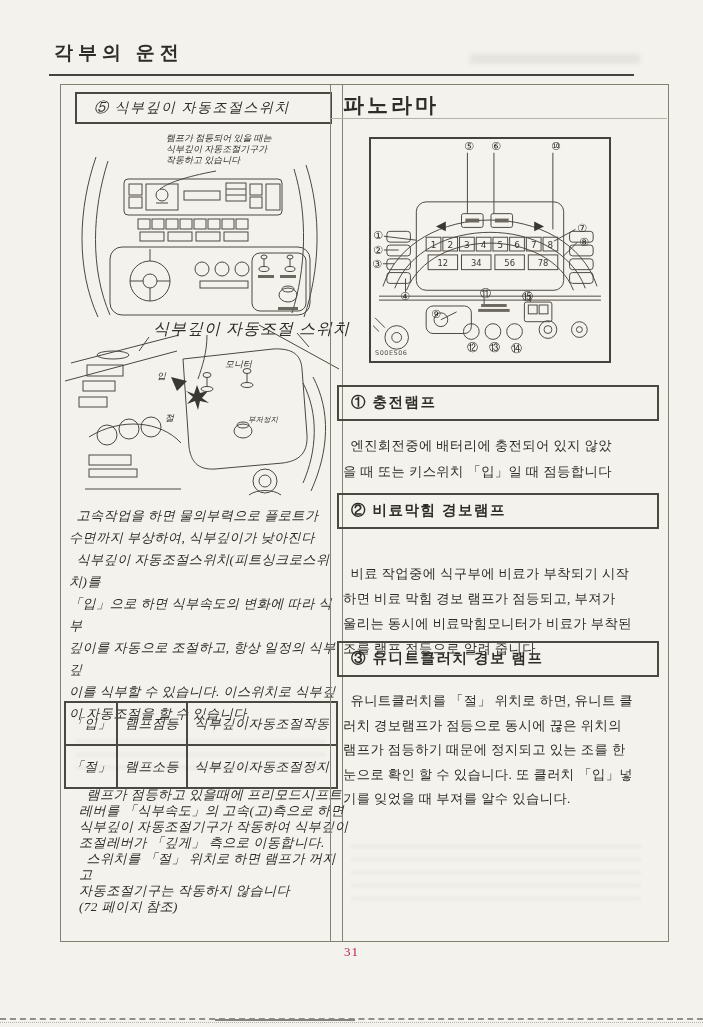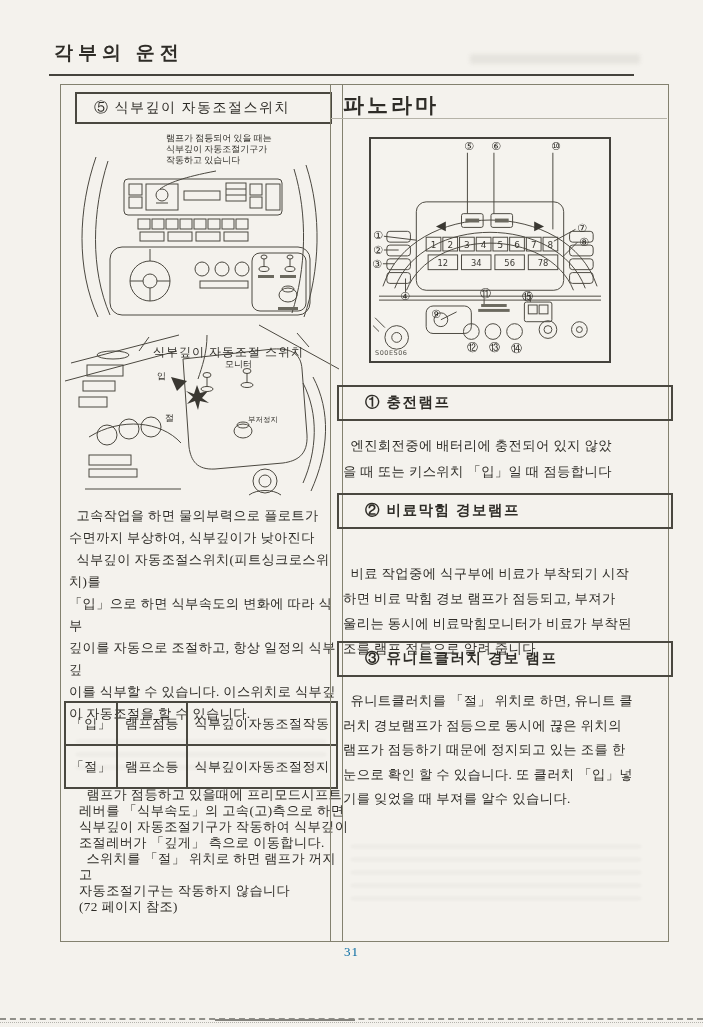--- a/index.html
+++ b/index.html
@@ -8,57 +8,57 @@
     background:#f4f2ed;
     font-family:"Liberation Serif","DejaVu Serif",serif;
     color:#2e2c27;
   }
   .abs{position:absolute;}
   
   .page-title{left:54px;top:40px;font-size:19px;font-weight:bold;letter-spacing:5px;}
   .header-rule{left:49px;top:74px;width:585px;height:2px;background:#45433d;}
   
   .col{border:1px solid #83816f;}
-  .col-left{left:60px;top:84px;width:281px;height:856px;}
+  .col-left{left:60px;top:84px;width:281px;height:856px;font-style:italic;}
   .col-right{left:330px;top:84px;width:337px;height:856px;}
   
   .title-box{left:14px;top:7px;width:236px;height:28px;border:2px solid #4a4840;
     font-size:14px;line-height:28px;padding-left:17px;letter-spacing:1.5px;}
   .diagram{left:0;top:0;}
   .dia-svg{position:absolute;left:0;top:0;}
   svg path,svg rect,svg circle,svg ellipse,svg line{stroke:#4b4840;fill:none;stroke-width:1;}
   svg .fillbar{fill:#6b695f;stroke:none;}
   svg .dark{fill:#3a3832;stroke:none;}
   svg text{fill:#3a3832;stroke:none;font-family:"DejaVu Sans",sans-serif;}
   .callout{font-size:9px;line-height:11px;white-space:pre-wrap;letter-spacing:0;}
   .dia-label{font-size:9px;line-height:10px;white-space:nowrap;}
-  .pointer-label{font-size:12px;letter-spacing:1px;white-space:nowrap;margin-top:25px;}
+  .pointer-label{font-size:16px;letter-spacing:1px;white-space:nowrap;}
   .para{white-space:pre-wrap;font-size:13.2px;letter-spacing:0.4px;}
   .p1{left:8px;top:420px;width:268px;line-height:22px;}
   .p2{left:18px;top:702px;width:270px;line-height:16px;}
   table.dtable{position:absolute;left:3px;top:616px;width:274px;border-collapse:collapse;}
   table.dtable td{border:2px solid #4a4840;font-size:13px;text-align:center;height:39px;letter-spacing:0.5px;}
   td.c1{width:48px;} td.c2{width:66px;}
   
   .col-title{left:12px;top:6px;font-size:21px;font-weight:bold;letter-spacing:3px;
     font-family:"Liberation Sans",sans-serif;}
   .col-title-rule{left:0px;top:33px;width:336px;height:1px;background:#b5b3a8;}
   .pan-box{left:38px;top:52px;width:238px;height:222px;border:2px solid #44423c;background:#f5f3ee;}
   .co{position:absolute;font-size:11px;line-height:11px;font-family:"DejaVu Sans",sans-serif;color:#2e2c27;}
   .pan-code{position:absolute;left:4px;bottom:4px;font-size:6.5px;letter-spacing:0.5px;color:#55534b;font-family:"DejaVu Sans",sans-serif;}
   .sec-head{left:6px;width:306px;height:32px;border:2px solid #4a4840;
     font-family:"Liberation Sans",sans-serif;font-weight:bold;font-size:14.5px;
-    line-height:31px;padding-left:26px;letter-spacing:1.5px;}
+    line-height:31px;padding-left:12px;letter-spacing:1.5px;}
   .sec-body{white-space:pre-wrap;font-size:13.3px;letter-spacing:0.4px;left:12px;width:316px;}
   .sb1{top:348px;line-height:26px;}
   .sb2{top:476px;line-height:25px;}
   .sb3{top:604px;line-height:24.5px;}
   .sh1{top:300px;} .sh2{top:408px;} .sh3{top:556px;}
   
-  .page-number{left:0;top:944px;width:703px;text-align:center;font-size:13px;color:#0369a1;letter-spacing:1px;}
+  .page-number{left:0;top:944px;width:703px;text-align:center;font-size:13px;color:#be185d;letter-spacing:1px;}
   
   .ghost{background:repeating-linear-gradient(180deg,#55534b 0 3px,transparent 3px 13px);
     opacity:0.05;filter:blur(1.5px);}
   .ghost-bar{background:#6a685f;opacity:0.10;filter:blur(2px);}
   .scanline1{top:1018px;left:0;width:703px;border-top:2px dashed #91908a;}
   .scanline2{top:1019px;left:215px;width:140px;border-top:2px solid #84837d;}
   .scanline3{top:1022px;left:0;width:703px;border-top:1px dotted #a5a49e;opacity:0.8;}
 </style>
 </head>
 <body>

